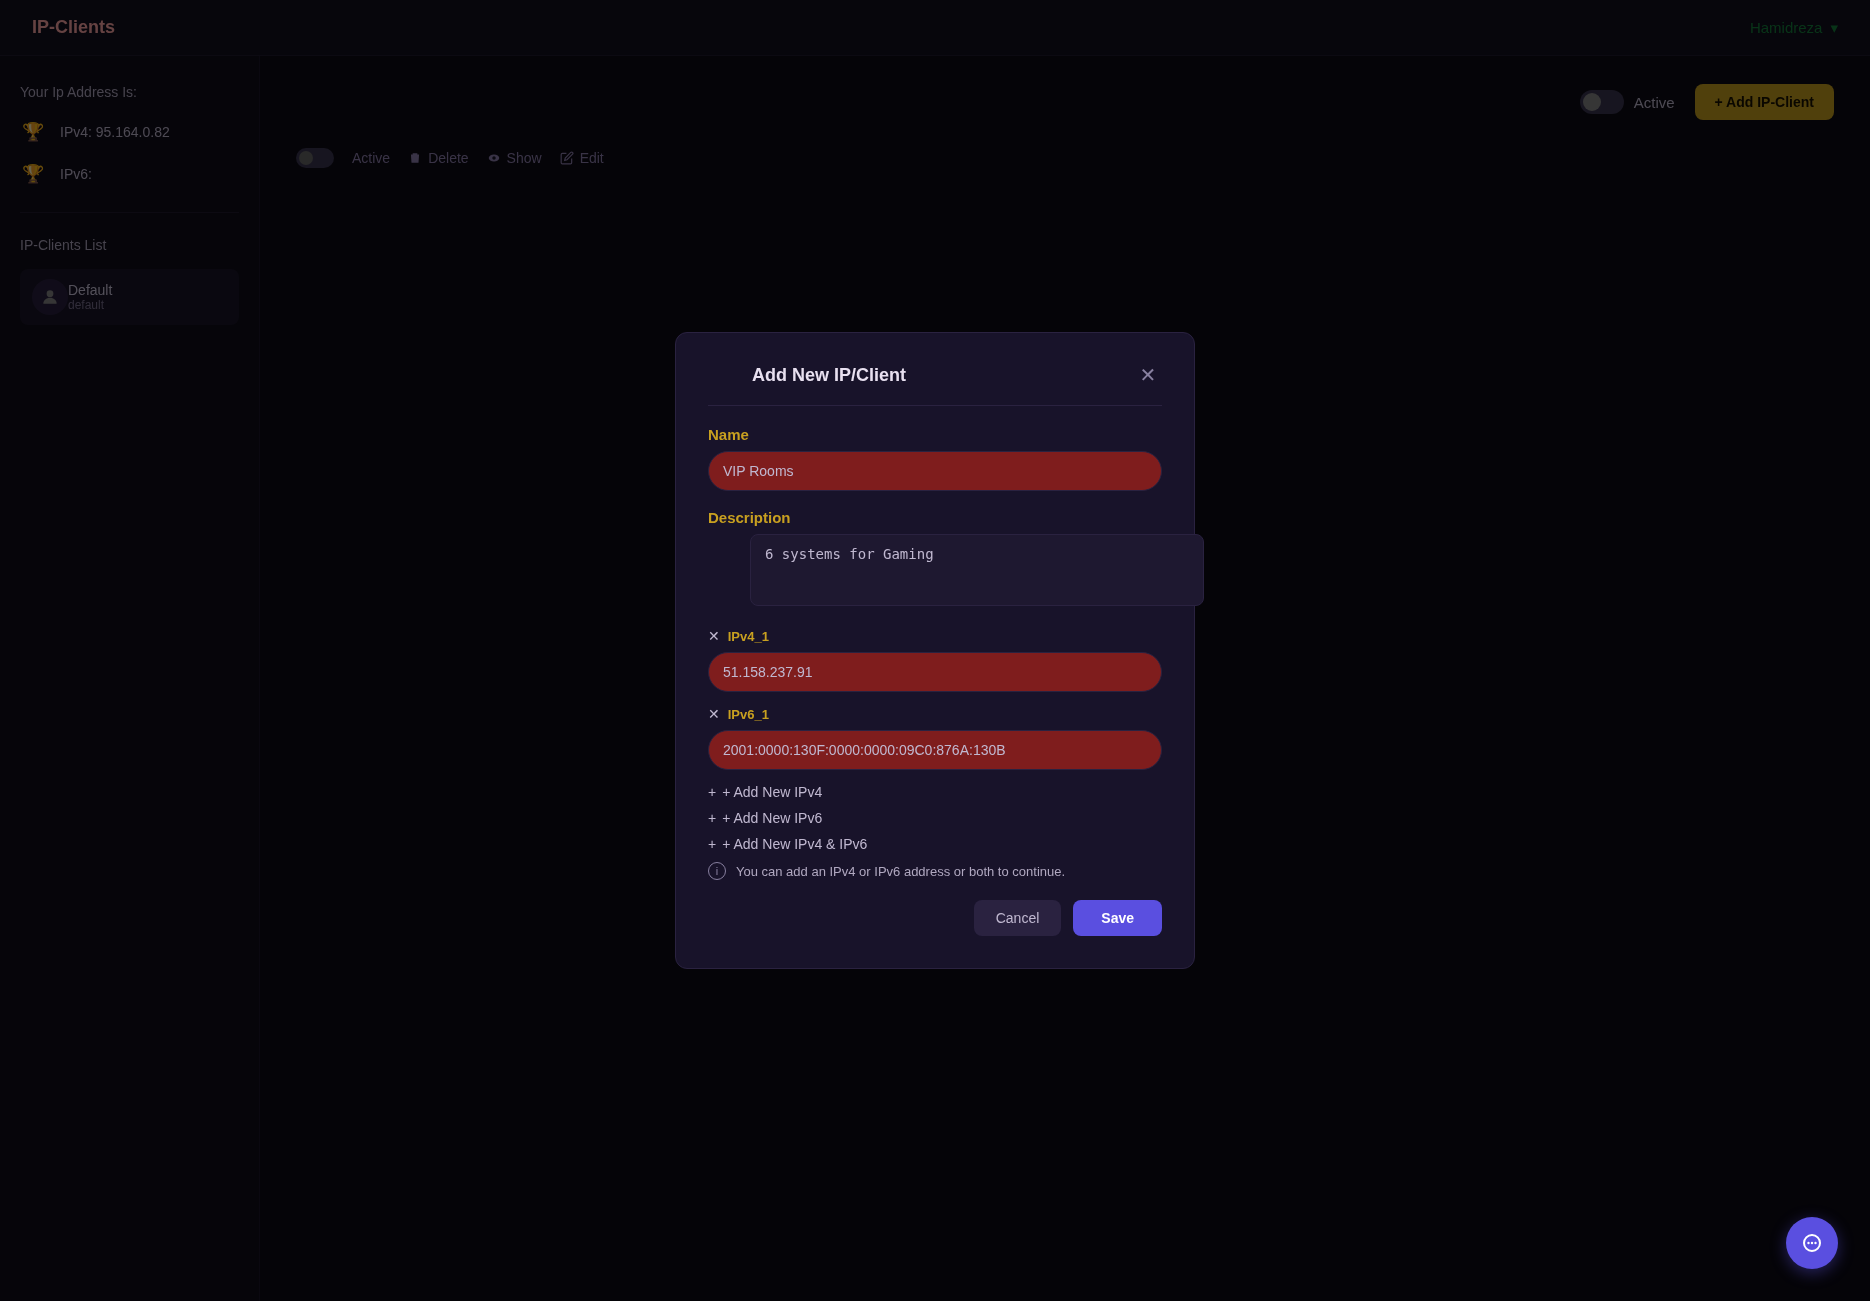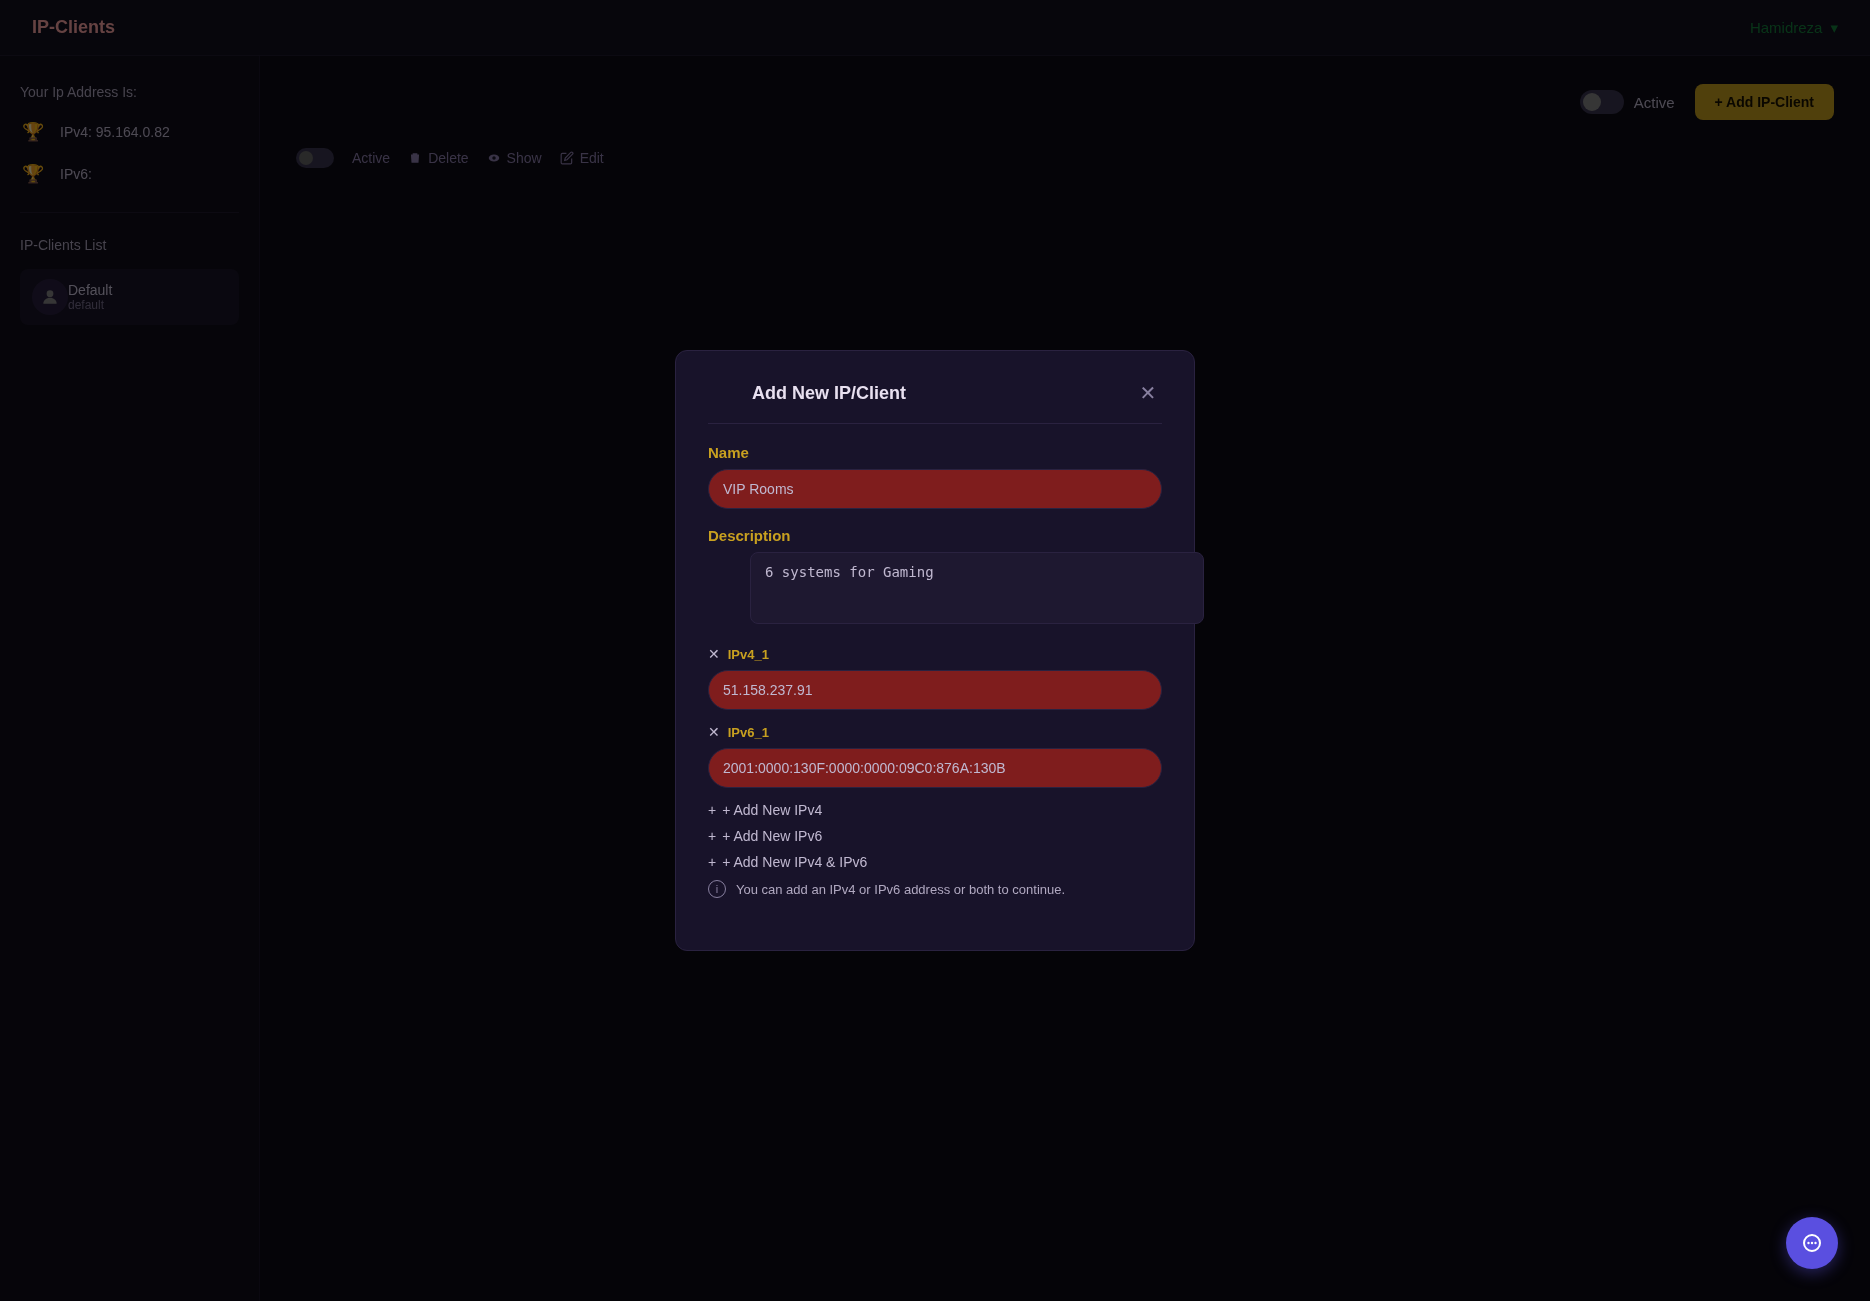--- a/index.html
+++ b/index.html
@@ -492,20 +492,24 @@
     <div class="add-link">
       <span>+</span>
       <span>+ Add New IPv4 &amp; IPv6</span>
     </div>
 
     <div class="info-row">
       <div class="info-icon">i</div>
       <span>You can add an IPv4 or IPv6 address or both to continue.</span>
     </div>
 
+    <div class="modal-footer">
+      <button class="btn-cancel">Cancel</button>
+      <button class="btn-save">Save</button>
+    </div>
   </div>
 </div>
 
 <div class="chat-btn">
   <svg width="24" height="24" viewBox="0 0 24 24" fill="white">
     <circle cx="12" cy="12" r="8" fill="none" stroke="white" stroke-width="2"></circle>
     <circle cx="8.5" cy="12" r="1.2" fill="white"></circle>
     <circle cx="12" cy="12" r="1.2" fill="white"></circle>
     <circle cx="15.5" cy="12" r="1.2" fill="white"></circle>
   </svg>

